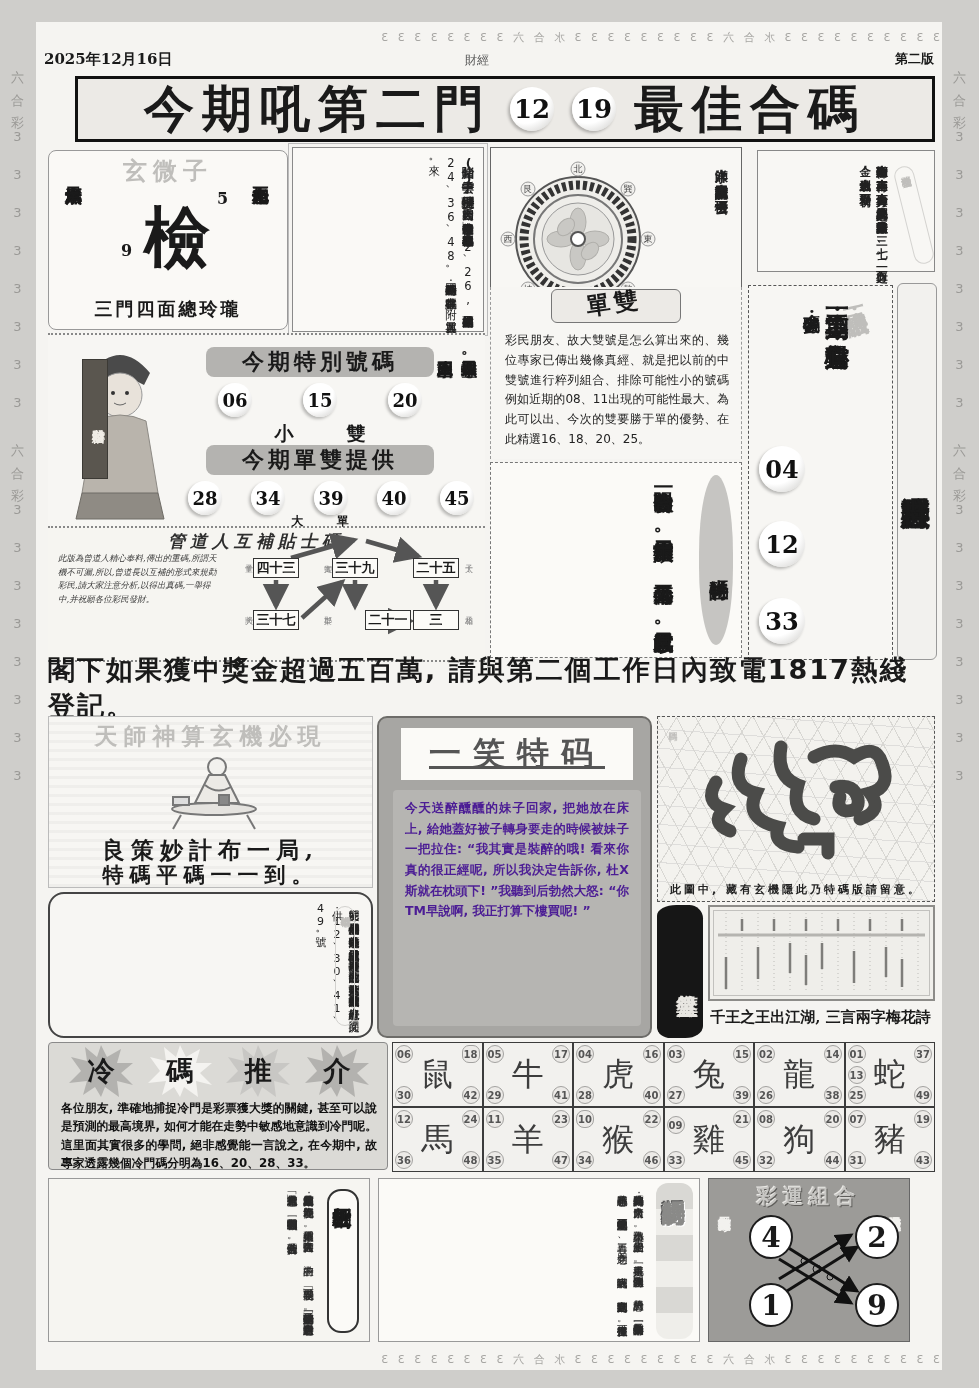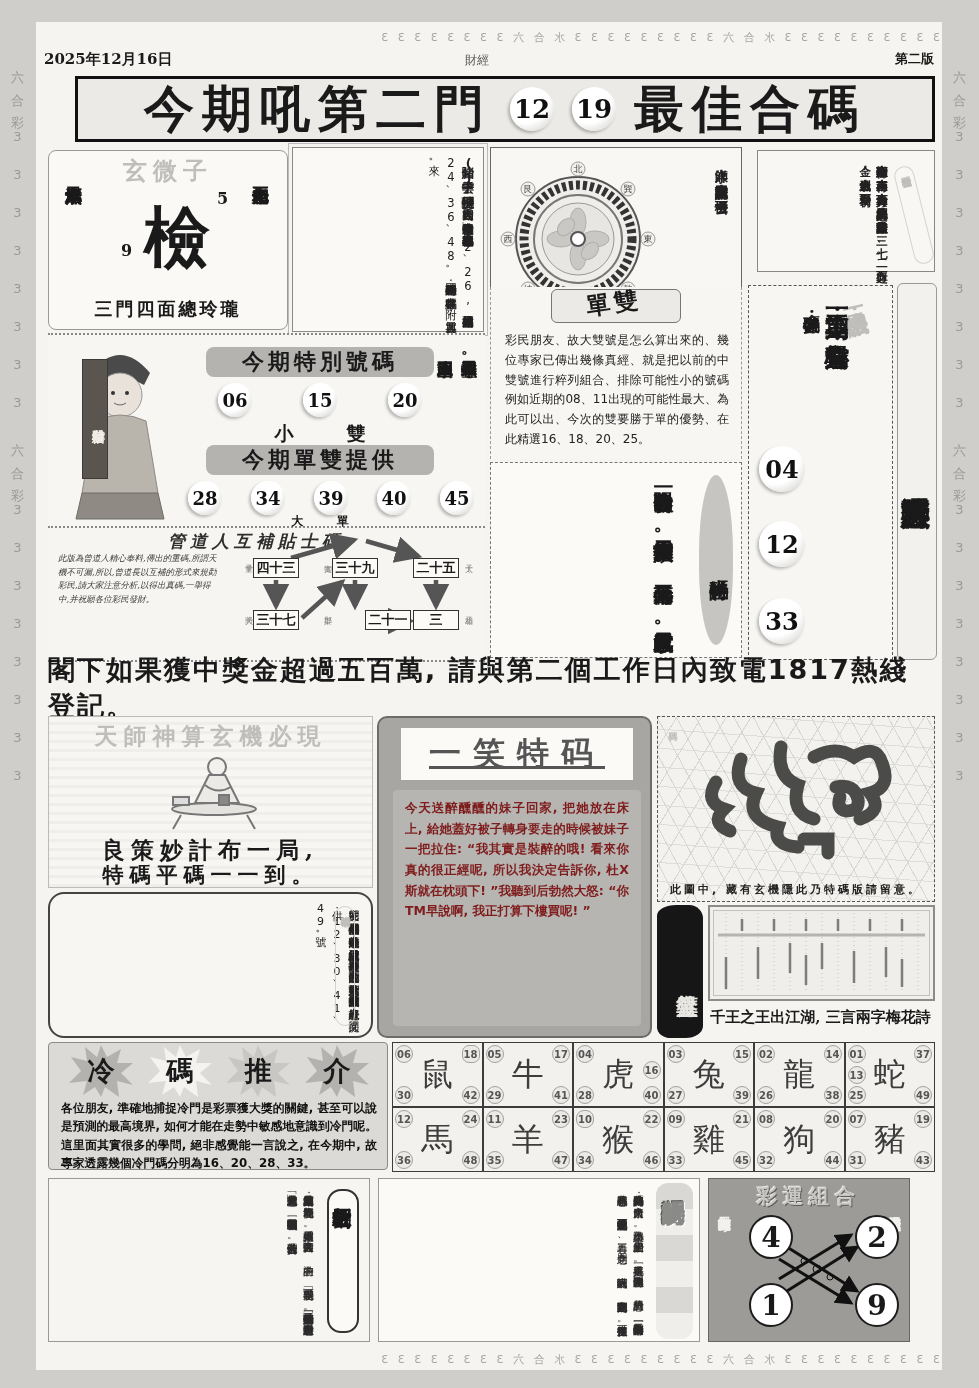--- a/index.html
+++ b/index.html
@@ -232,21 +232,21 @@
   <div class="abs" style="left:48px;top:892px;width:325px;height:146px;border:2px solid #444;border-radius:16px;background:#f7f6f3;padding:8px 10px;">
     <div class="vtext" style="height:128px;width:250px;font-size:11px;line-height:1.5;color:#222;float:right;">彩民朋友,本欄上期提供中得了幾個平碼,雖然未能連中特碼,但總算繼續交出了成績。希望今期再接再歷啦。故近期的色波方面,見到藍波重拾水準。今次本欄首個推介自然是紅波了,故綠也看好,同又提供:12、30、41、49號。</div>
     <div class="abs vtext wm" style="right:16px;top:12px;height:120px;font-size:10px;border:1px solid #d2d1ce;border-radius:10px;padding:2px;">本欄特碼專欄版</div>
   </div>
 
   <div class="abs" style="left:377px;top:716px;width:275px;height:322px;background:#a7a6a3;border:2px solid #6d6c69;border-radius:10px;">
     <div class="abs" style="left:22px;top:10px;width:232px;height:52px;background:#fbfaf7;display:flex;align-items:center;justify-content:center;">
       <span class="serif" style="font-size:32px;font-weight:bold;letter-spacing:12px;color:#555;text-decoration:underline;font-family:Liberation Mono, monospace;">一笑特码</span>
     </div>
     <div class="abs" style="left:14px;top:72px;width:248px;height:236px;background:#b6b5b2;border-radius:4px;padding:8px 12px;">
-      <div style="font-size:12.5px;font-weight:600;line-height:1.65;color:#7f1d1d;text-align:justify;">今天送醉醺醺的妹子回家, 把她放在床上, 給她蓋好被子轉身要走的時候被妹子一把拉住: “我其實是裝醉的哦! 看來你真的很正經呢, 所以我決定告訴你, 杜X斯就在枕頭下! ”我聽到后勃然大怒: “你TM早說啊, 我正打算下樓買呢! ”</div>
+      <div style="font-size:12.5px;font-weight:600;line-height:1.65;color:#4c1d95;text-align:justify;">今天送醉醺醺的妹子回家, 把她放在床上, 給她蓋好被子轉身要走的時候被妹子一把拉住: “我其實是裝醉的哦! 看來你真的很正經呢, 所以我決定告訴你, 杜X斯就在枕頭下! ”我聽到后勃然大怒: “你TM早說啊, 我正打算下樓買呢! ”</div>
     </div>
   </div>
 
   <div class="abs mosaic" style="left:657px;top:716px;width:278px;height:186px;border:1.5px dashed #555;">
     <div class="abs vtext wm" style="left:8px;top:8px;height:60px;font-size:9px;">特碼圖</div>
     <svg class="abs" style="left:28px;top:10px;" width="230" height="140" viewBox="0 0 230 140">
       <g stroke="#4b4b49" stroke-width="13" fill="none" stroke-linecap="round">
         <path d="M30,55 Q18,75 38,82 Q24,96 44,104"></path>
         <path d="M55,32 Q45,60 70,66 Q58,92 92,100 Q86,118 112,120"></path>
         <path d="M95,20 Q90,50 112,58 Q104,86 128,92"></path>
@@ -337,21 +337,21 @@
       </div>
     <div class="zcell">
         <span class="numcircle" style="left:2px;top:2px;">05</span>
         <span class="numcircle" style="right:2px;top:2px;">17</span>
         <span class="zanimal">牛</span>
         <span class="numcircle" style="left:2px;bottom:2px;">29</span>
         <span class="numcircle" style="right:2px;bottom:2px;">41</span>
       </div>
     <div class="zcell">
         <span class="numcircle" style="left:2px;top:2px;">04</span>
-        <span class="numcircle" style="right:2px;top:18px;">16</span>
+        <span class="numcircle" style="right:2px;top:2px;">16</span>
         <span class="zanimal">虎</span>
         <span class="numcircle" style="left:2px;bottom:2px;">28</span>
         <span class="numcircle" style="right:2px;bottom:2px;">40</span>
       </div>
     <div class="zcell">
         <span class="numcircle" style="left:2px;top:2px;">03</span>
         <span class="numcircle" style="right:2px;top:2px;">15</span>
         <span class="zanimal">兔</span>
         <span class="numcircle" style="left:2px;bottom:2px;">27</span>
         <span class="numcircle" style="right:2px;bottom:2px;">39</span>
@@ -386,21 +386,21 @@
         <span class="numcircle" style="right:2px;bottom:2px;">47</span>
       </div>
     <div class="zcell">
         <span class="numcircle" style="left:2px;top:2px;border-radius:8px;">10</span>
         <span class="numcircle" style="right:2px;top:2px;">22</span>
         <span class="zanimal">猴</span>
         <span class="numcircle" style="left:2px;bottom:2px;">34</span>
         <span class="numcircle" style="right:2px;bottom:2px;">46</span>
       </div>
     <div class="zcell">
-        <span class="numcircle" style="left:2px;top:2px;">09</span>
+        <span class="numcircle" style="left:2px;top:8px;">09</span>
         <span class="numcircle" style="right:2px;top:2px;">21</span>
         <span class="zanimal">雞</span>
         <span class="numcircle" style="left:2px;bottom:2px;">33</span>
         <span class="numcircle" style="right:2px;bottom:2px;">45</span>
       </div>
     <div class="zcell">
         <span class="numcircle" style="left:2px;top:2px;">08</span>
         <span class="numcircle" style="right:2px;top:2px;">20</span>
         <span class="zanimal">狗</span>
         <span class="numcircle" style="left:2px;bottom:2px;">32</span>

